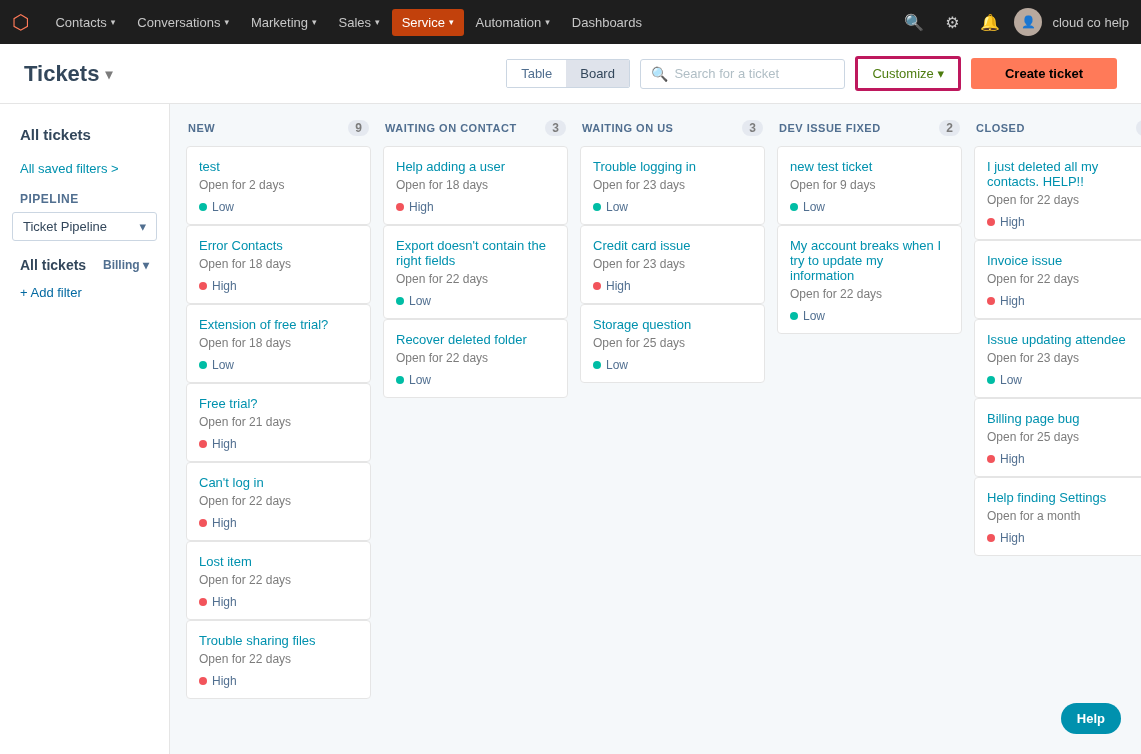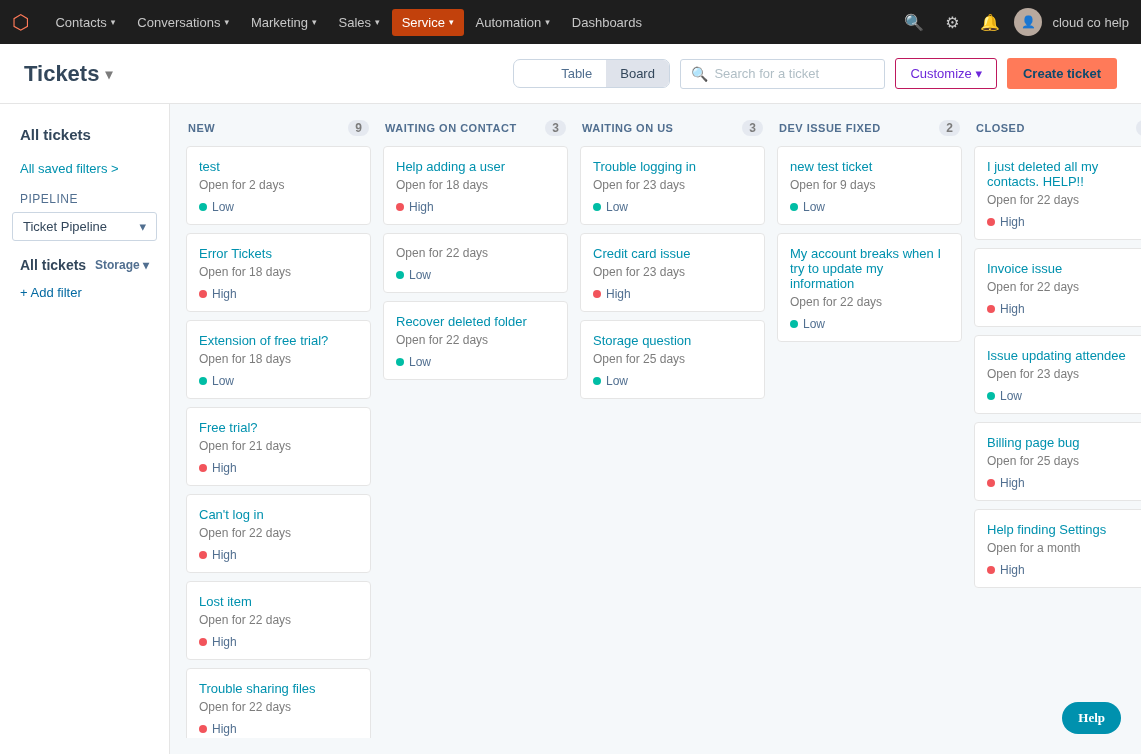--- a/index.html
+++ b/index.html
@@ -15,66 +15,66 @@
     .topnav-right { display: flex; align-items: center; gap: 10px; }
     .topnav-icon { color: #c7c7c7; font-size: 16px; cursor: pointer; width: 28px; height: 28px; display: flex; align-items: center; justify-content: center; border-radius: 3px; }
     .topnav-avatar { width: 28px; height: 28px; border-radius: 50%; background: #b8a99e; display: flex; align-items: center; justify-content: center; color: #fff; font-size: 12px; cursor: pointer; }
     .topnav-account { color: #c7c7c7; font-size: 13px; cursor: pointer; }
 
     
     .page-header { background: #fff; border-bottom: 1px solid #e5e5e5; padding: 0 24px; height: 60px; display: flex; align-items: center; justify-content: space-between; }
     .page-title { font-size: 22px; font-weight: 600; color: #33475b; display: flex; align-items: center; gap: 6px; cursor: pointer; }
     .page-title .dropdown-arrow { font-size: 14px; color: #7c7c7c; }
     .header-right { display: flex; align-items: center; gap: 10px; }
-    .view-toggle { display: flex; border: 1px solid #cbd6e2; border-radius: 7px; overflow: hidden; padding-left: 33px; }
+    .view-toggle { display: flex; border: 1px solid #cbd6e2; border-radius: 2px; overflow: hidden; }
     .view-btn { padding: 6px 14px; font-size: 13px; cursor: pointer; background: #fff; color: #516f90; border: none; }
     .view-btn.active { background: #dfe3eb; color: #33475b; font-weight: 500; }
     .search-box { display: flex; align-items: center; border: 1px solid #cbd6e2; border-radius: 3px; padding: 6px 10px; background: #fff; gap: 6px; }
     .search-box input { border: none; outline: none; font-size: 13px; color: #33475b; width: 160px; }
     .search-box input::placeholder { color: #b0bec5; }
     .search-icon { color: #7c7c7c; font-size: 14px; }
-    .customize-btn { border: 1px solid #be185d; color: #6d28d9; background: #fff; padding: 7px 14px; border-radius: 3px; font-size: 13px; cursor: pointer; }
-    .create-btn { background: #ff7a59; color: #0c4a6e; border: none; padding: 8px 16px; border-radius: 3px; font-size: 13px; font-weight: 600; cursor: pointer; }
+    .customize-btn { border: 3px solid #be185d; color: #4d7c0f; background: #fff; padding: 7px 14px; border-radius: 3px; font-size: 13px; cursor: pointer; }
+    .create-btn { background: #ff7a59; color: #000000; border: none; padding: 8px 34px; border-radius: 3px; font-size: 13px; font-weight: 600; cursor: pointer; }
 
     
     .body-layout { display: flex; height: calc(100vh - 104px); overflow: hidden; }
 
     
     .sidebar { width: 170px; background: #fff; border-right: 1px solid #e5e5e5; padding: 16px 12px; flex-shrink: 0; overflow-y: auto; }
     .sidebar-title { font-size: 15px; font-weight: 700; color: #33475b; margin-bottom: 8px; padding: 6px 8px; border-radius: 3px; }
     .sidebar-link { font-size: 13px; color: #0091ae; cursor: pointer; padding: 4px 8px; display: block; margin-bottom: 4px; }
-    .sidebar-label { font-size: 12px; font-weight: 400; color: #516f90; margin: 12px 0 6px 8px; text-transform: uppercase; letter-spacing: 0.5px; }
+    .sidebar-label { font-size: 12px; font-weight: 700; color: #516f90; margin: 12px 0 6px 8px; text-transform: uppercase; letter-spacing: 0.5px; }
     .pipeline-dropdown { display: flex; align-items: flex-end; justify-content: space-between; border: 1px solid #cbd6e2; border-radius: 3px; padding: 6px 10px; cursor: pointer; background: #fff; font-size: 13px; color: #33475b; margin-bottom: 12px; }
     .pipeline-dropdown .arrow { color: #516f90; }
     .sidebar-section-title { font-size: 14px; font-weight: 600; color: #33475b; padding: 4px 8px; margin-bottom: 4px; display: flex; align-items: center; justify-content: space-between; }
     .sidebar-options { font-size: 12px; color: #516f90; cursor: pointer; }
     .add-filter { font-size: 13px; color: #0369a1; cursor: pointer; padding: 4px 8px; }
 
     
     .board-area { flex: 1; overflow-x: auto; overflow-y: hidden; padding: 16px; display: flex; gap: 12px; }
 
     
     .column { min-width: 180px; width: 185px; flex-shrink: 0; display: flex; flex-direction: column; }
     .col-header { display: flex; align-items: center; justify-content: space-between; margin-bottom: 10px; padding: 0 2px; }
     .col-title { font-size: 11px; font-weight: 700; text-transform: uppercase; letter-spacing: 0.5px; color: #516f90; }
     .col-count { font-size: 12px; color: #7c7c7c; background: #e5e9f0; border-radius: 10px; padding: 1px 7px; font-weight: 600; }
-    .col-cards { display: flex; flex-direction: column; gap: 8px; overflow-y: auto; flex: 1; }
+    .col-cards { display: flex; flex-direction: column; overflow-y: auto; flex: 1; }
 
     
     .card { background: #fff; border: 1px solid #e5e5e5; border-radius: 4px; padding: 12px 12px 10px; cursor: pointer; }
     .card-title { font-size: 13px; color: #0091ae; font-weight: 500; margin-bottom: 4px; }
     .card-subtitle { font-size: 12px; color: #7c7c7c; margin-bottom: 8px; }
     .card-badge { display: flex; align-items: center; gap: 5px; font-size: 12px; }
     .dot { width: 8px; height: 8px; border-radius: 50%; flex-shrink: 0; }
     .dot-low { background: #00bda5; }
     .dot-high { background: #f2545b; }
     .badge-text { color: #516f90; }
 
     
-    .help-btn { position: fixed; bottom: 20px; right: 20px; background: #0091ae; color: #fff; border-radius: 20px; padding: 8px 16px; font-size: 13px; font-weight: 600; cursor: pointer; font-family: Liberation Serif, serif; }
+    .help-btn { position: fixed; bottom: 20px; right: 20px; background: #0091ae; color: #fff; border-radius: 20px; padding: 8px 16px; font-size: 13px; font-weight: 600; cursor: pointer; }
   </style>
 </head>
 <body>
 
 <nav class="topnav">
   <span class="topnav-logo">⬡</span>
   <div class="topnav-items">
     <span class="topnav-item">Contacts <span class="chevron">▾</span></span>
     <span class="topnav-item">Conversations <span class="chevron">▾</span></span>
     <span class="topnav-item">Marketing <span class="chevron">▾</span></span>
@@ -119,42 +119,42 @@
   <aside class="sidebar">
     <div class="sidebar-title">All tickets</div>
     <a class="sidebar-link">All saved filters &gt;</a>
     <div class="sidebar-label">Pipeline</div>
     <div class="pipeline-dropdown">
       <span>Ticket Pipeline</span>
       <span class="arrow">▾</span>
     </div>
     <div class="sidebar-section-title">
       <span>All tickets</span>
-      <span class="sidebar-options">Storage ▾</span>
+      <span class="sidebar-options">Billing ▾</span>
     </div>
     <div class="add-filter">+ Add filter</div>
   </aside>
 
   <main class="board-area" id="board-container">
   <div class="column">
         <div class="col-header">
           <span class="col-title">NEW</span>
           <span class="col-count">9</span>
         </div>
         <div class="col-cards">
           <div class="card">
             <div class="card-title">test</div>
             <div class="card-subtitle">Open for 2 days</div>
             <div class="card-badge">
               <span class="dot dot-low"></span>
               <span class="badge-text">Low</span>
             </div>
           </div>
           <div class="card">
-            <div class="card-title">Error Tickets</div>
+            <div class="card-title">Error Contacts</div>
             <div class="card-subtitle">Open for 18 days</div>
             <div class="card-badge">
               <span class="dot dot-high"></span>
               <span class="badge-text">High</span>
             </div>
           </div>
           <div class="card">
             <div class="card-title">Extension of free trial?</div>
             <div class="card-subtitle">Open for 18 days</div>
             <div class="card-badge">
@@ -204,20 +204,21 @@
         <div class="col-cards">
           <div class="card">
             <div class="card-title">Help adding a user</div>
             <div class="card-subtitle">Open for 18 days</div>
             <div class="card-badge">
               <span class="dot dot-high"></span>
               <span class="badge-text">High</span>
             </div>
           </div>
           <div class="card">
+            <div class="card-title">Export doesn't contain the right fields</div>
             <div class="card-subtitle">Open for 22 days</div>
             <div class="card-badge">
               <span class="dot dot-low"></span>
               <span class="badge-text">Low</span>
             </div>
           </div>
           <div class="card">
             <div class="card-title">Recover deleted folder</div>
             <div class="card-subtitle">Open for 22 days</div>
             <div class="card-badge">

